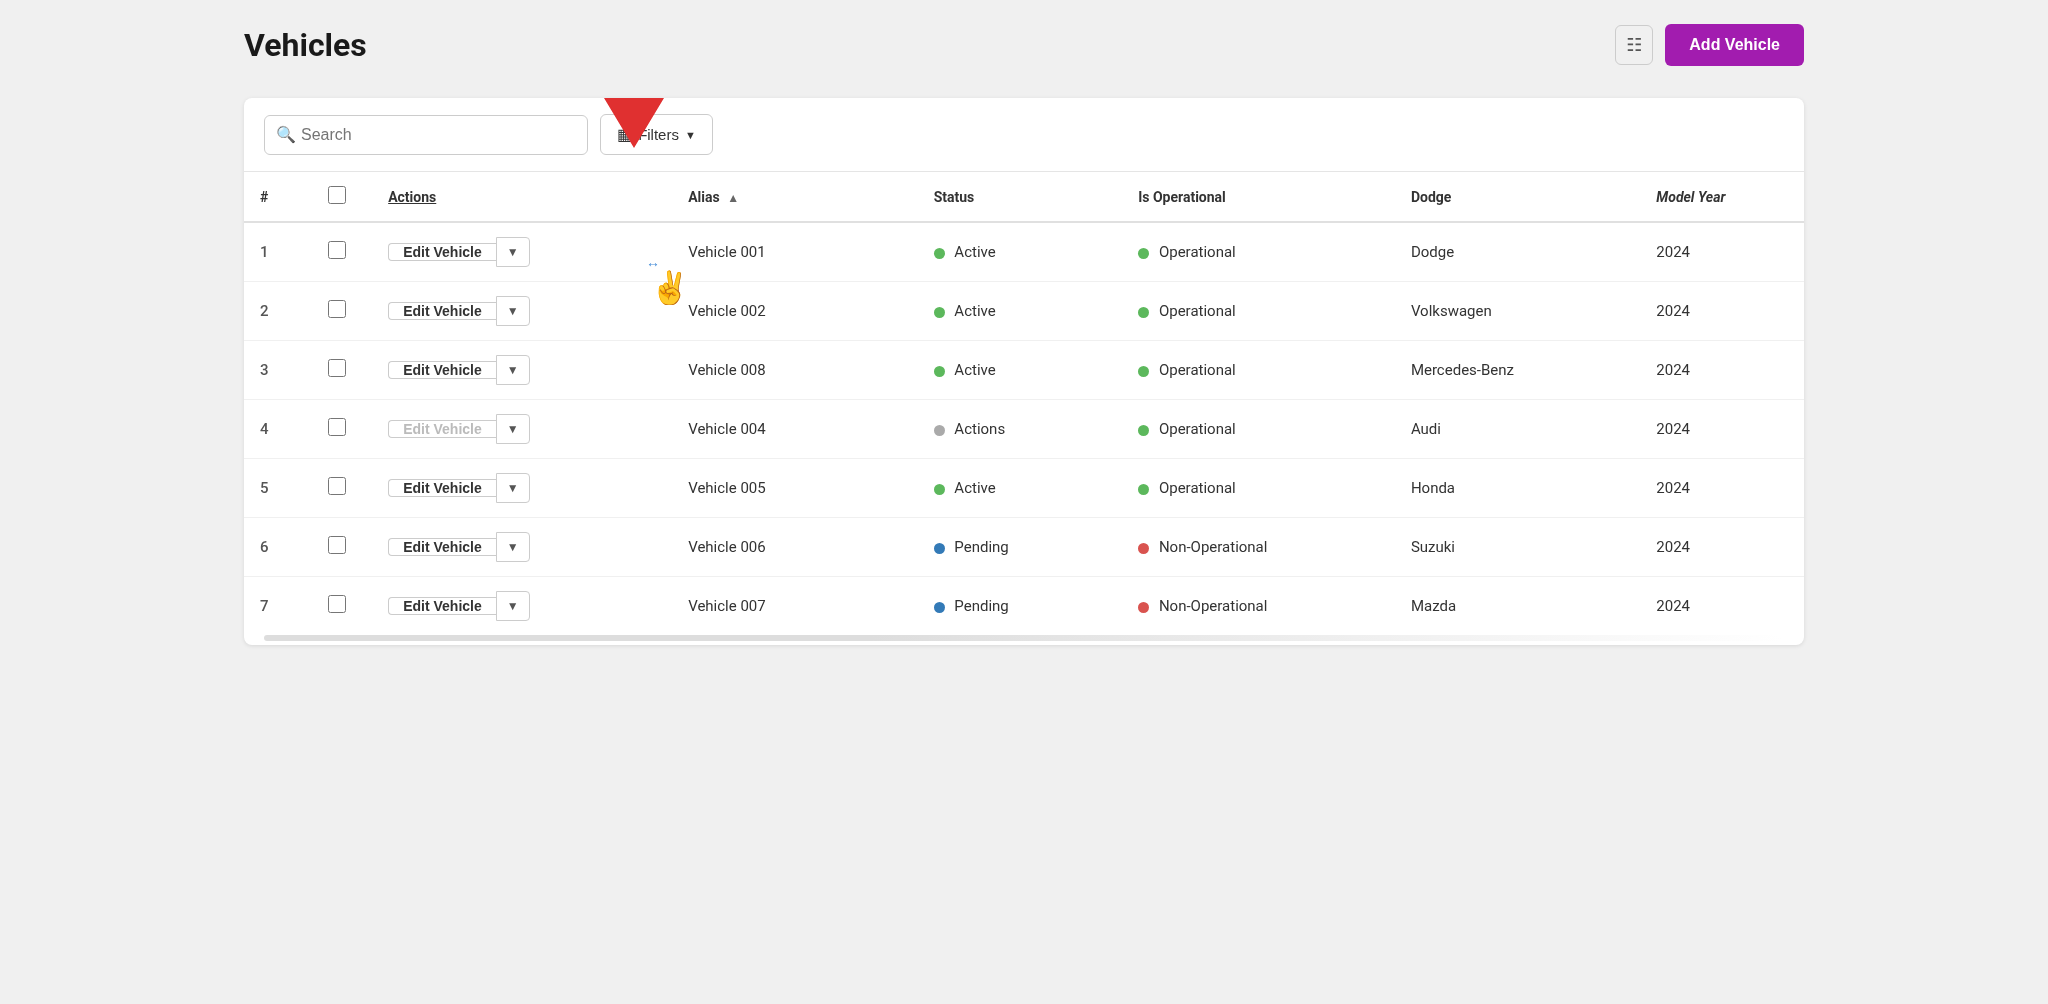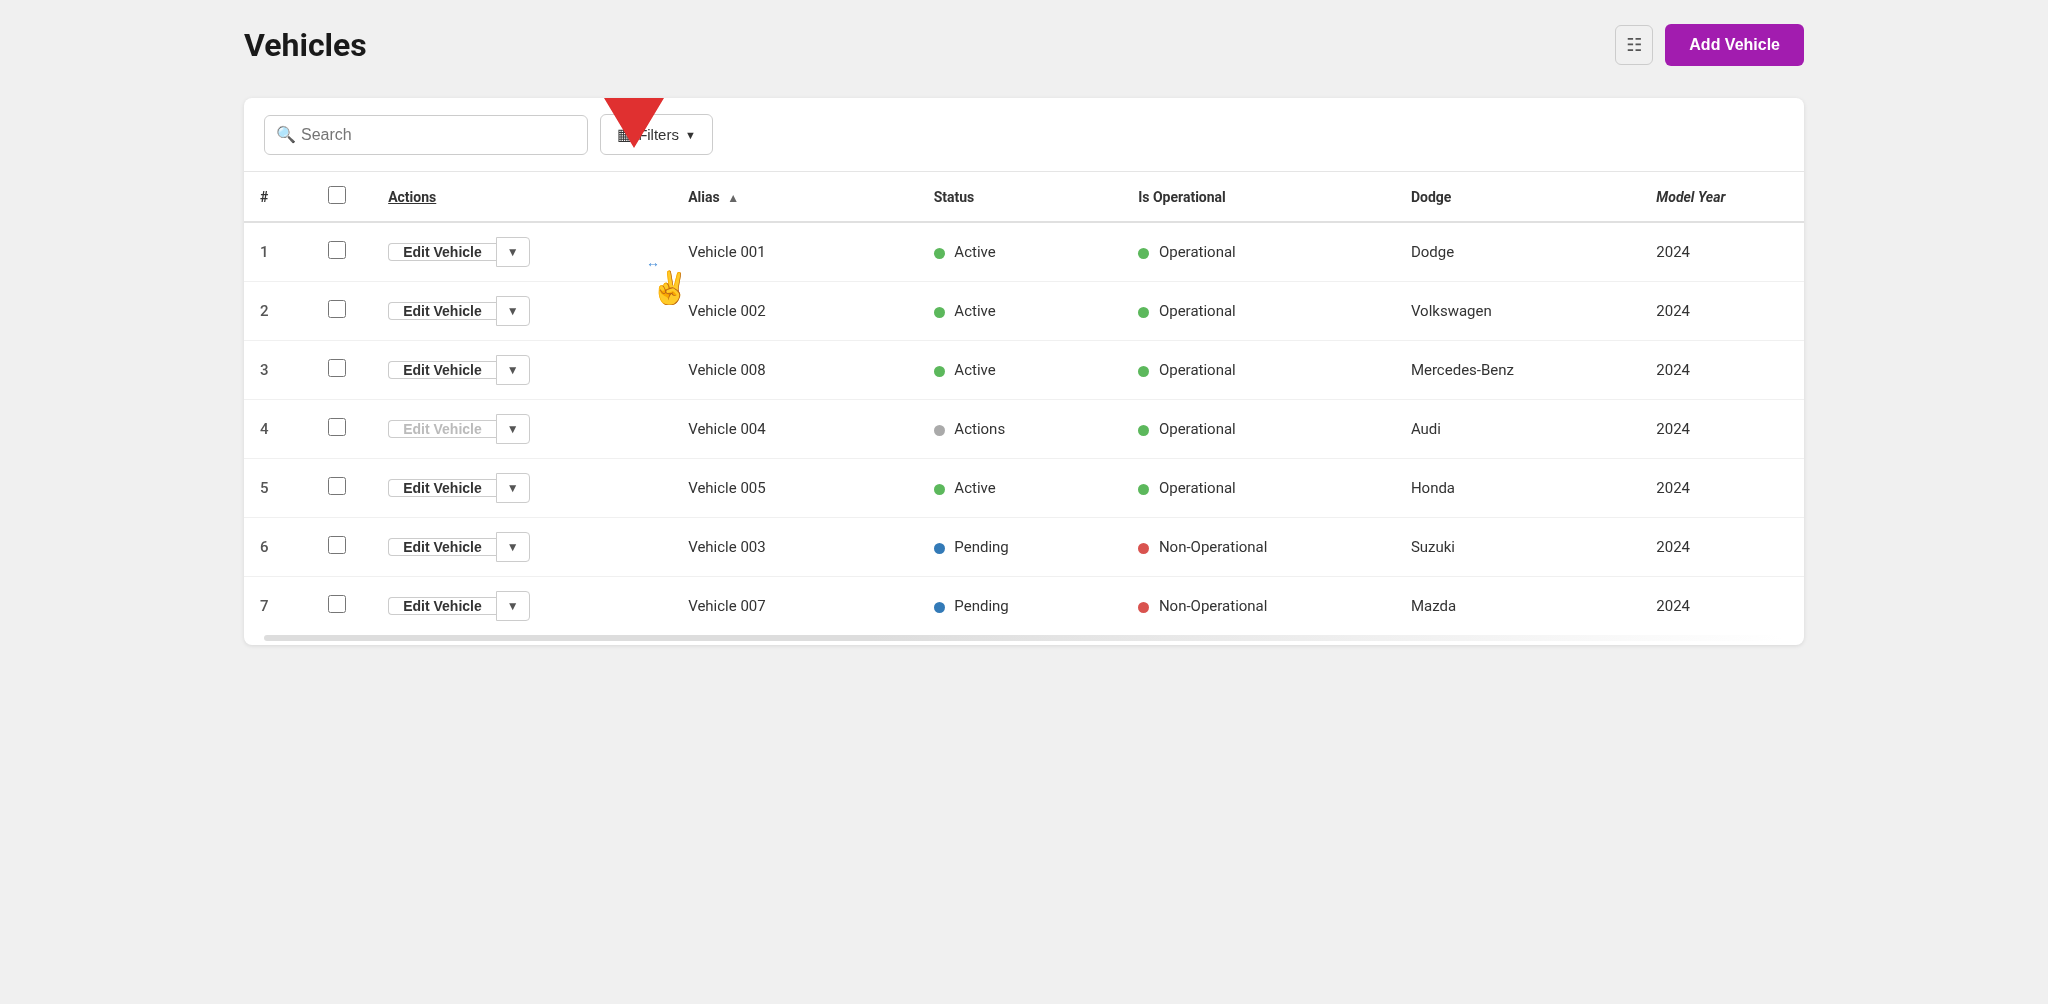--- a/index.html
+++ b/index.html
@@ -399,21 +399,21 @@
       <td class="row-num">6</td>
       <td>
         <input type="checkbox" style="">
       </td>
       <td>
         <div class="action-group">
           <button class="edit-btn">Edit Vehicle</button>
           <button class="dropdown-btn">▼</button>
         </div>
       </td>
-      <td>Vehicle 003</td>
+      <td>Vehicle 006</td>
       <td>
         <span class="status-dot dot-blue"></span>
         <span>Pending</span>
       </td>
       <td>
         <span class="status-dot dot-red"></span>
         <span>Non-Operational</span>
       </td>
       <td>Suzuki</td>
       <td>2024</td>

